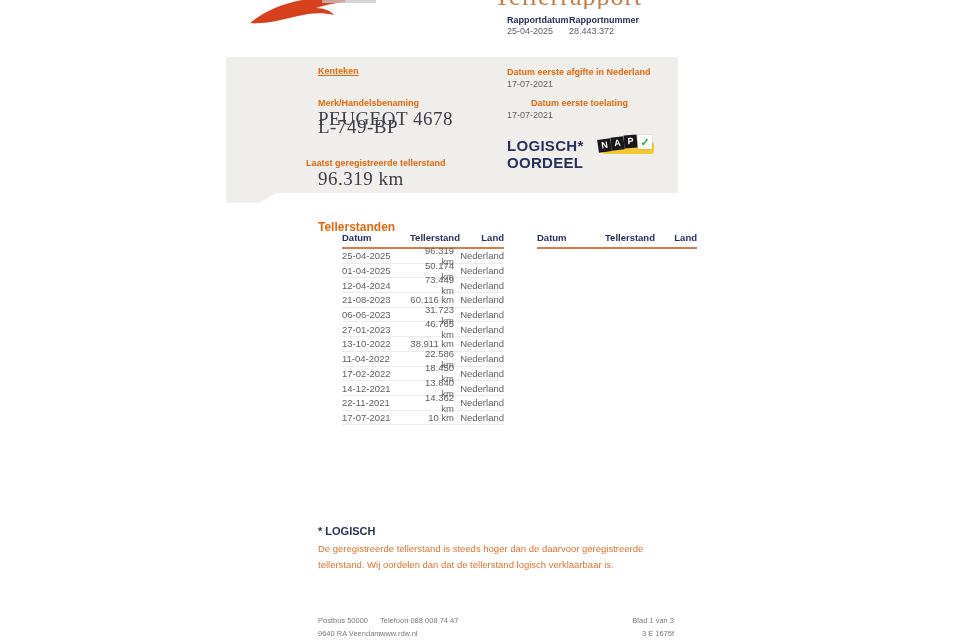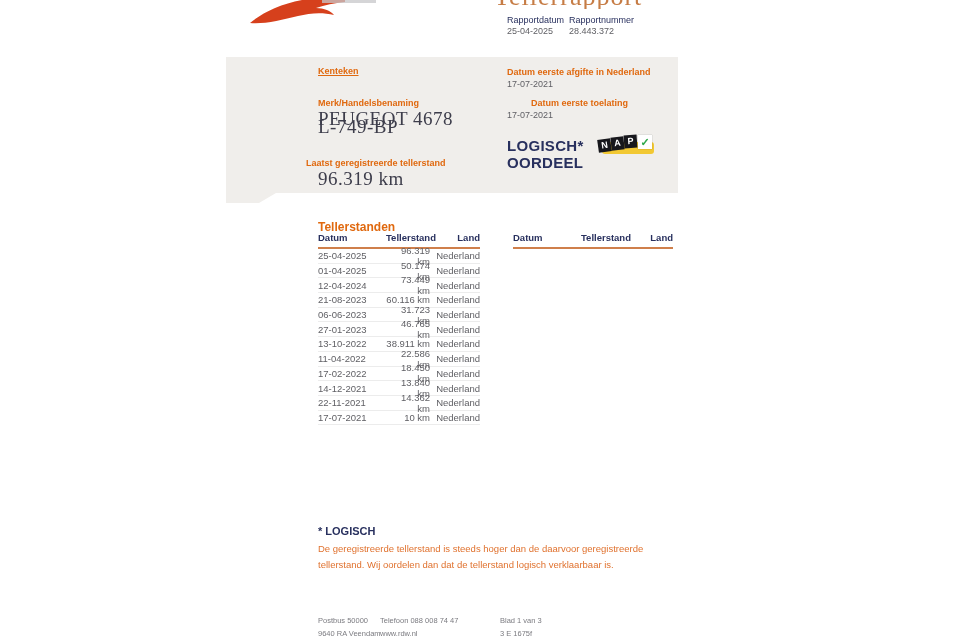--- a/index.html
+++ b/index.html
@@ -11,21 +11,21 @@
   .abs{position:absolute;}
 
   
   .flame-svg{position:absolute;left:250px;top:0;width:95px;height:27px;}
   .logo-frag{position:absolute;left:322px;top:0;width:54px;height:3px;background:#c7c7c9;opacity:.75;}
   .title-clip{position:absolute;left:494px;top:0;width:190px;height:9px;overflow:hidden;}
   .title-clip span{
     position:relative;top:-18px;display:inline-block;
     font-family:"Liberation Serif", serif;font-size:26px;color:#c67c45;letter-spacing:1px;
   }
-  .nlabel{color:#28305e;font-weight:normal;font-size:9px;}
+  .nlabel{color:#28305e;font-weight:bold;font-size:9px;}
   .gval{color:#5f5f64;font-size:9px;}
 
   
   .panel{position:absolute;left:226px;top:57px;width:452px;height:136px;background:#f0eeeb;}
   .panel-tab{position:absolute;left:226px;top:193px;width:50px;height:10px;background:#f0eeeb;
     clip-path:polygon(0 0,50px 0,33px 10px,0 10px);}
   .olabel{color:#e0690f;font-weight:bold;font-size:9px;}
   .bigval{font-family:"Liberation Serif", serif;font-size:19px;color:#3d3d4b;letter-spacing:.5px;}
   .oordeel{color:#28305e;font-weight:bold;font-size:15px;line-height:17px;letter-spacing:.3px;}
 
@@ -36,35 +36,35 @@
     font-size:9px;font-weight:bold;text-align:center;line-height:13px;}
   .sq1{left:0;top:7px;transform:rotate(-8deg);}
   .sq2{left:13px;top:5px;transform:rotate(-6deg);}
   .sq3{left:26px;top:3px;transform:rotate(-4deg);}
   .nap-check{position:absolute;left:40px;top:3px;width:14px;height:14px;background:#ffffff;
     color:#2fa84b;font-size:11px;font-weight:bold;text-align:center;line-height:14px;
     box-shadow:0 0 1px rgba(0,0,0,.35);}
 
   
   .ttitle{color:#e0690f;font-weight:bold;font-size:12px;}
-  .ttable{position:absolute;top:232px;width:162px;font-size:9.5px;}
+  .ttable{position:absolute;top:232px;width:162px;font-size:9.5px;margin-left:24px;}
   .ttable.right{width:160px;}
   .thead{display:flex;color:#28305e;font-weight:bold;padding-bottom:4px;border-bottom:2px solid #cf7f4b;}
   .trow{display:flex;height:13.7px;align-items:center;border-bottom:1px solid #ececec;color:#5f5f64;}
   .c0{width:68px;}
   .c1{width:44px;text-align:right;}
   .c2{flex:1;text-align:right;}
 
   
   .fn-head{color:#28305e;font-weight:bold;font-size:11px;}
   .fn-body{color:#e0722f;font-size:9.5px;line-height:16px;width:368px;}
 
   
   .foot{color:#7b7b80;font-size:7.5px;}
-  .foot-right{width:174px;text-align:left;}
+  .foot-right{width:174px;text-align:right;}
 </style>
 </head>
 <body>
 
 <svg class="flame-svg" viewBox="0 0 95 27">
   <path fill="#d6401c" d="M0,23 C12,13 30,4 52,0 L95,0 L95,2 C84,3 75,5 66,8
     C74,8 81,11 84,15 C72,12 60,13 48,16 C32,20 13,24.5 0,23 Z"></path>
 </svg>
 <div class="logo-frag"></div>
 

